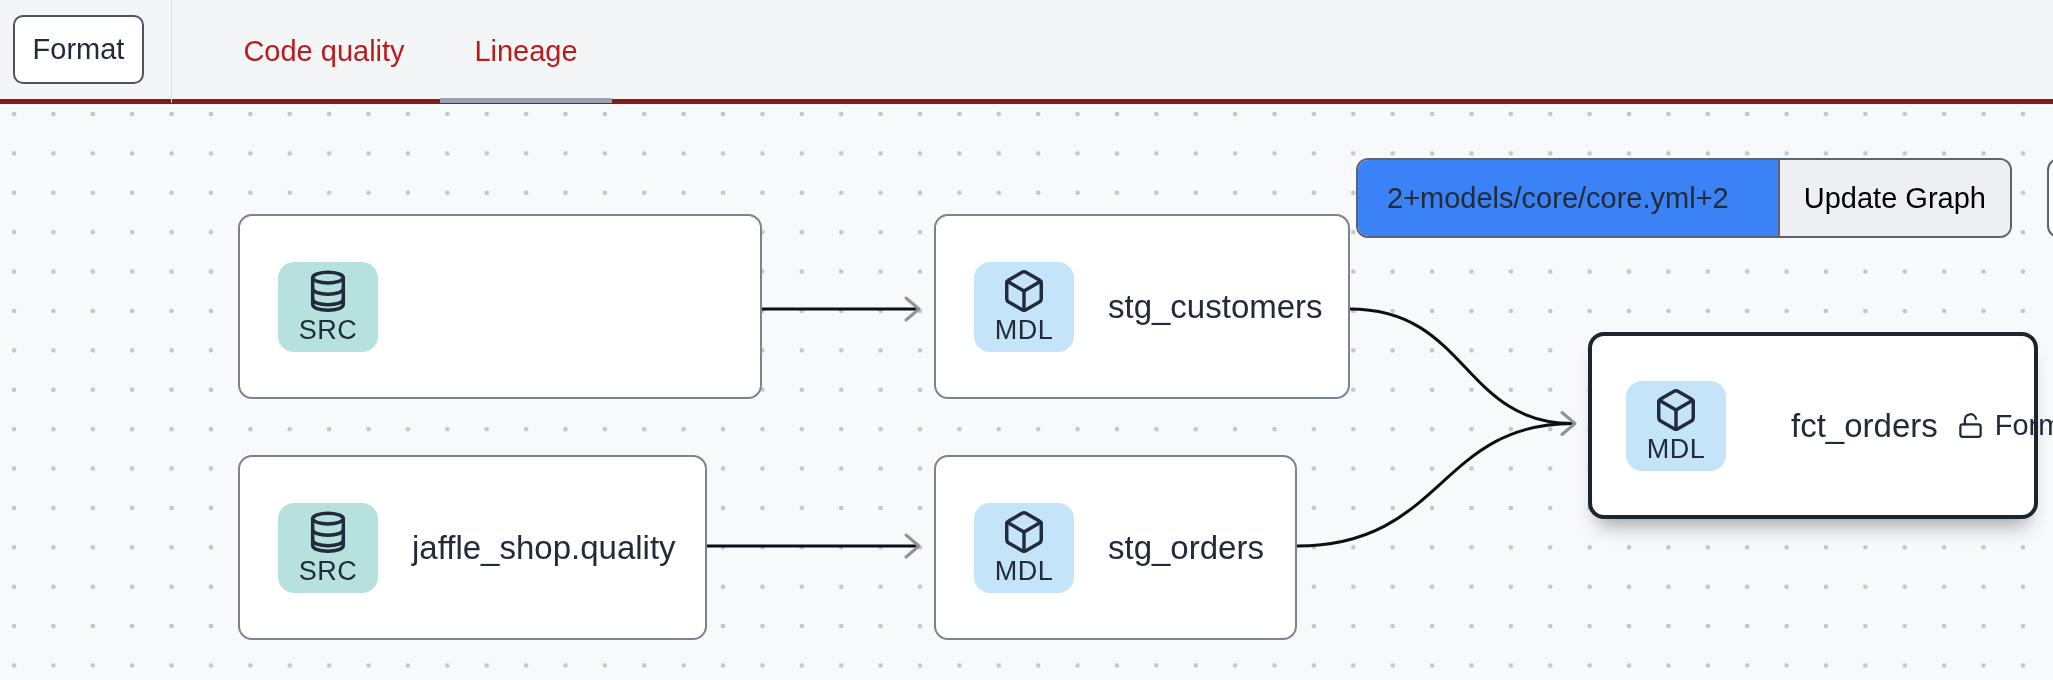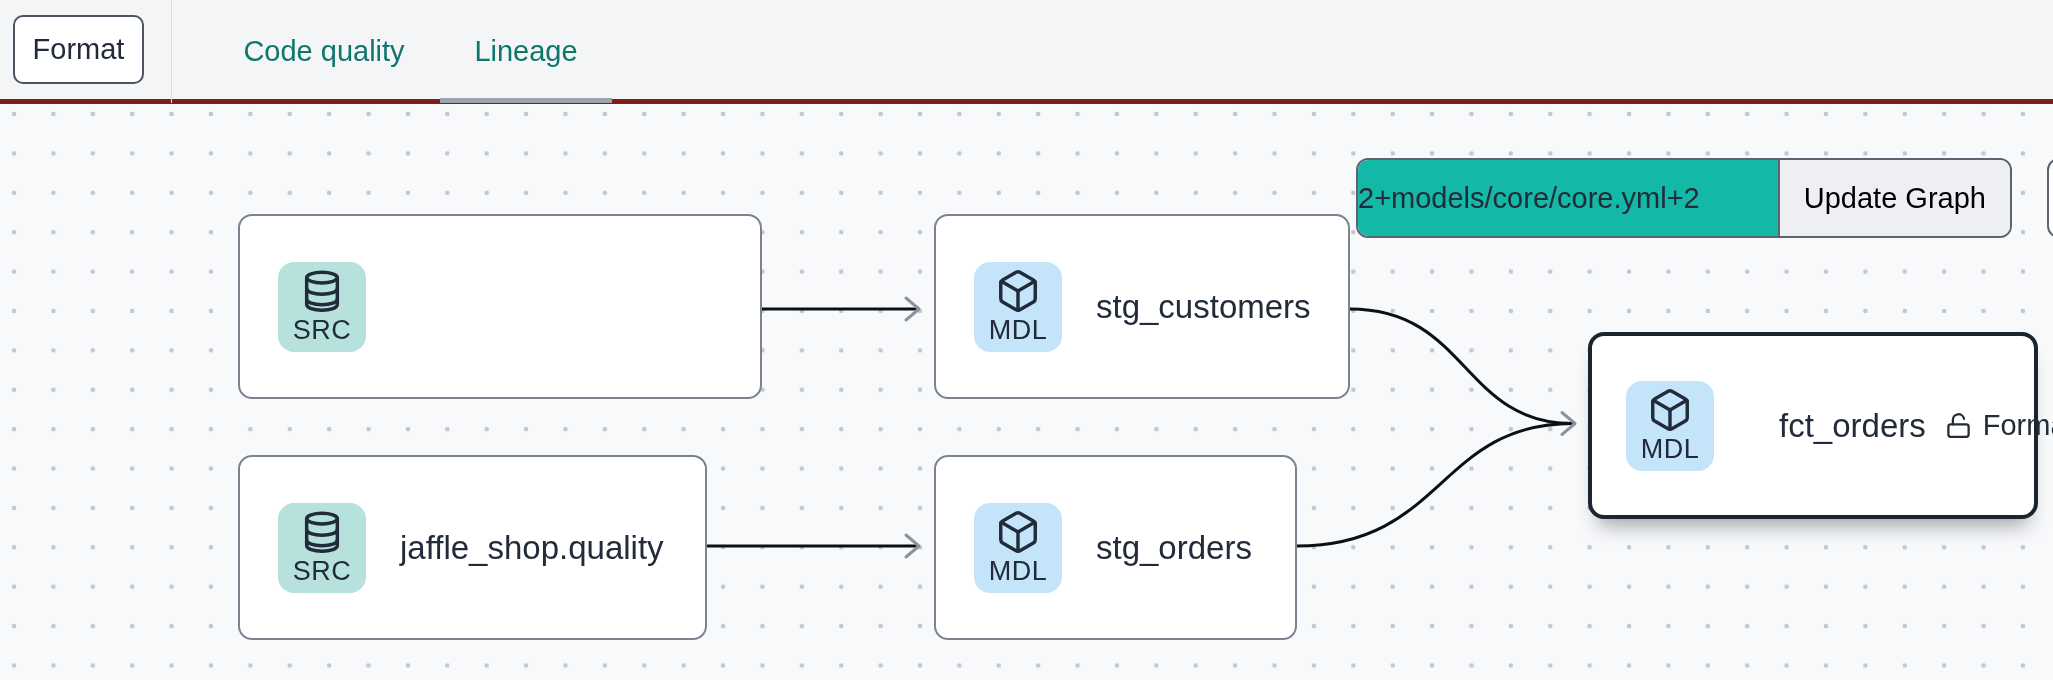--- a/index.html
+++ b/index.html
@@ -21,21 +21,21 @@
     background:#ffffff; border:2px solid #4b5462; border-radius:10px;
     font-family:inherit; font-size:29px; color:#212b39;
     display:flex; align-items:center; justify-content:center; cursor:pointer;
   }
   .topbar-divider {
     position:absolute; left:171px; top:0; width:1px; height:103px; background:#dcdee2;
   }
   .tab {
     position:absolute; top:0; height:103px; width:180px;
     display:flex; align-items:center; justify-content:center;
-    font-size:29px; color:#0f766e; cursor:pointer; background:transparent; border:none;
+    font-size:29px; color:#b91c1c; cursor:pointer; background:transparent; border:none;
     font-family:inherit;
   }
   .tab-code-quality { left:234px; }
   .tab-lineage { left:436px; }
   .tab-underline {
     position:absolute; left:440px; top:98px; width:172px; height:5px; background:#9ba2ac;
   }
 
   
   .canvas {
@@ -52,42 +52,42 @@
     position:absolute; background:#ffffff;
     border:2px solid #7b8390; border-radius:14px;
     display:flex; align-items:center; padding-left:38px; gap:34px;
     cursor:pointer;
   }
   .node.selected {
     border:4px solid #1b2530; border-radius:16px; padding-left:34px;
     box-shadow:0 16px 20px -10px rgba(20,28,40,.40);
   }
   .badge {
-    width:88px; height:90px; border-radius:16px; flex:none;
+    width:100px; height:90px; border-radius:16px; flex:none;
     display:flex; flex-direction:column; align-items:center; justify-content:center;
   }
   .badge.src { background:#b6e1dc; }
   .badge.mdl { background:#c4e4f9; }
   .badge svg { width:46px; height:46px; display:block; }
   .badge-label { font-size:27px; letter-spacing:.5px; color:#212b39; margin-top:1px; }
   .node-label { font-size:33px; white-space:nowrap; }
   .node-title-block { display:flex; flex-direction:row; gap:19px;margin-left:31px; }
   .node-title { font-size:33px; white-space:nowrap; }
   .access-row { display:flex; align-items:center; gap:11px; font-size:29px; }
   .access-row svg { width:27px; height:27px; display:block; }
 
   
   .graph-controls {
     position:absolute; left:1356px; top:54px; height:80px; width:656px;
     display:flex; border:2px solid #5c6472; border-radius:12px;
     background:#ffffff; overflow:hidden;
   }
   .selector-input {
-    width:421px; height:100%; border:none; outline:none; background:#14b8a6;
-    font-family:inherit; font-size:29px; color:#212b39; 
+    width:421px; height:100%; border:none; outline:none; background:#3b82f6;
+    font-family:inherit; font-size:29px; color:#212b39; padding-left:29px;
   }
   .update-graph-btn {
     width:233px; height:100%; background:#edeff2; border:none;
     border-left:2px solid #5c6472; font-family:inherit; font-size:29px;
     color:#000000; cursor:pointer; display:flex; align-items:center; justify-content:center;
   }
   .cutoff-btn {
     position:absolute; left:2047px; top:54px; width:46px; height:80px;
     background:#ffffff; border:2px solid #5c6472; border-radius:12px; cursor:pointer;
   }

